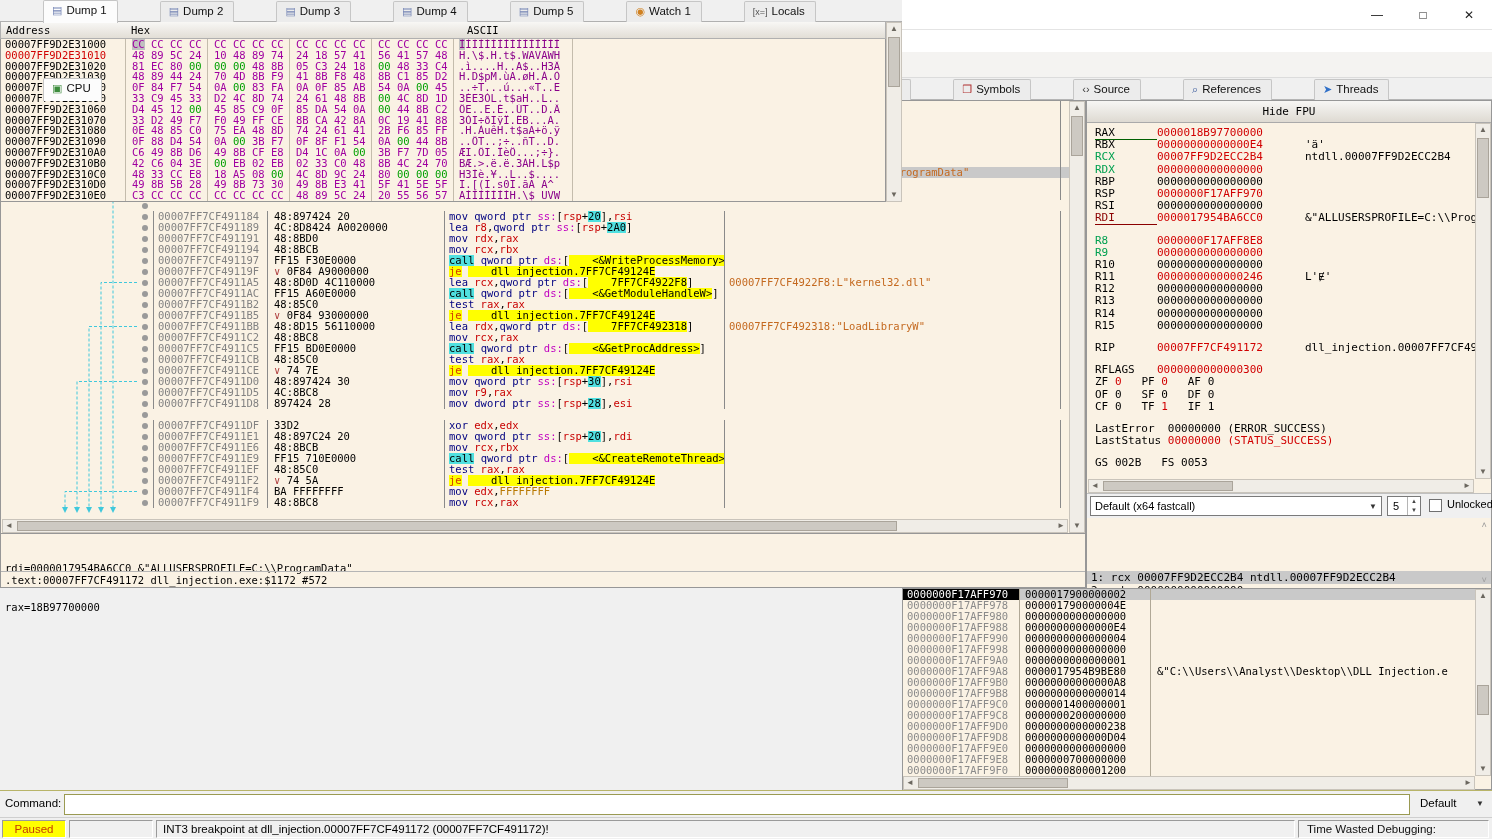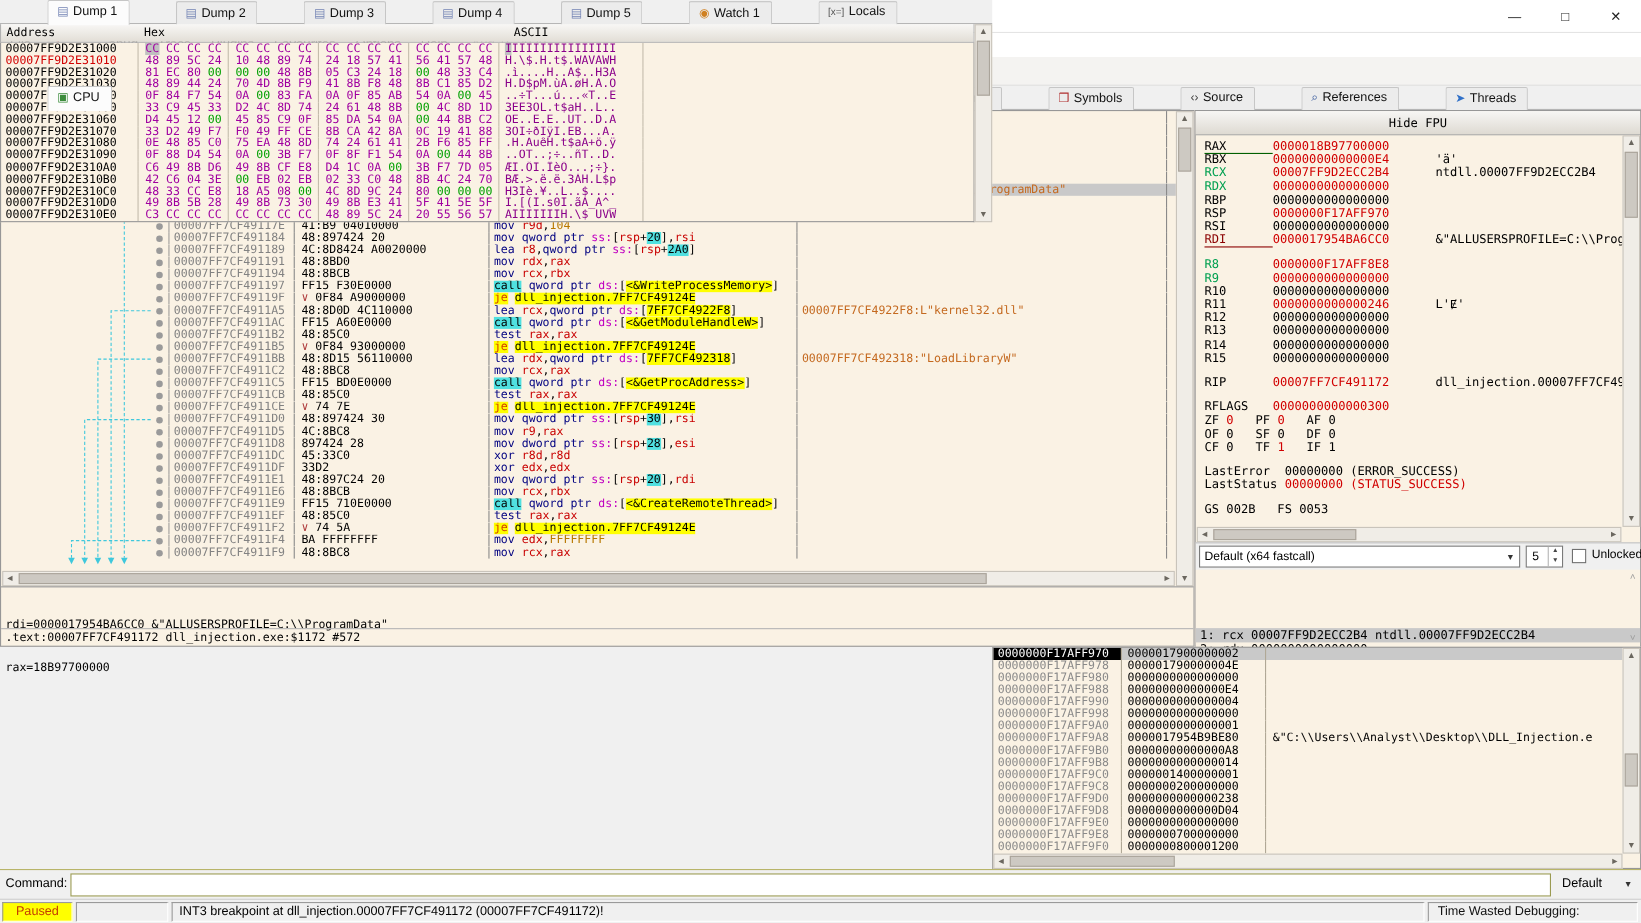--- a/index.html
+++ b/index.html
@@ -50,21 +50,21 @@
   .dcells.riprow { background:#c9c9c9; }
   .da { width:115px; flex:none; border-left:1px solid #8a8a8a; border-right:1px solid #8a8a8a; color:#828282; padding-left:4px; overflow:hidden; }
   .da.ripaddr { background:#000; color:#d10000; }
   .da.bpaddr { background:#ff0000; color:#400000; }
   .dbyt { width:177px; flex:none; border-right:1px solid #8a8a8a; padding-left:6px; color:#000; overflow:hidden; }
   .jmk { color:#b04040; }
   .di { width:280px; flex:none; border-right:1px solid #8a8a8a; padding-left:4px; overflow:hidden; }
   .dc { width:336px; flex:none; border-right:1px solid #8a8a8a; padding-left:4px; color:#c4691f; overflow:hidden; }
   .m { color:#000080; } .r { color:#c80000; } .n { color:#b87800; } .s { color:#c000c0; } .p { color:#000; }
   .C { background:#50e0e0; color:#000; } .D { background:#50e0e0; color:#000; }
-  .J { background:#ffff00; color:#d23c00; } .L { background:#ffff00; color:#000; }
+  .J { background:#ffff00; color:#d23c00; } .L { background:#ffff00; color:#000;padding-left:23px; }
   #jump-svg { position:absolute; left:0; top:0; pointer-events:none; }
   #rip-label { position:absolute; left:2px; top:66px; height:11px; background:#2b2bd5; color:#fff; font-size:10px; line-height:11px; padding:0 3px; }
 
   
   .sb { position:absolute; background:#f0ede7; border:1px solid #c9c4bb; }
   .sb-thumb { position:absolute; background:#cdc9c2; border:1px solid #aaa49a; }
   .sb-arrow { position:absolute; color:#6b675f; font-size:8px; text-align:center; line-height:12px; width:12px; height:12px; }
 
   #disasm-hscroll { left:1px; top:418px; width:1066px; height:14px; }
   #disasm-vscroll { left:1068px; top:0px; width:16px; height:432px; }
@@ -102,21 +102,21 @@
   #dump-tabs { position:absolute; left:0; top:0; width:902px; height:22px; background:#f0f0f0; border-bottom:1px solid #b0b0b0; padding-left:2px; }
   #dump-header { position:absolute; left:0; top:22px; width:886px; height:17px; background:linear-gradient(#f8f7f5,#e2ded6); border:1px solid #b0b0b0; border-top:none; font-size:10.5px; line-height:16px; }
   #dump-header span { position:absolute; top:0; }
   #dh-addr { left:5px; } #dh-hex { left:130px; } #dh-ascii { left:466px; }
   #dump-rows { position:absolute; left:0; top:39px; width:886px; height:163px; background:#faf2e4; border:1px solid #979797; border-top:none; overflow:hidden; font-size:10.5px; line-height:10.8px; }
   .dmr { display:flex; height:10.8px; }
   .dma { width:124px; flex:none; padding-left:4px; }
   .dma.redaddr { color:#d10000; }
   .dmg { width:82px; flex:none; border-left:1px solid #c4bcac; padding-left:6px; overflow:hidden; }
   .hb { color:#a000a0; } .hb.g { color:#00a000; } .selb { background:#c0c0c0; }
-  .dmascii { width:132px; flex:none; border-left:1px solid #c4bcac; border-right:1px solid #c4bcac; padding-left:5px; color:#8a008a; overflow:hidden; }
+  .dmascii { width:120px; flex:none; border-left:1px solid #c4bcac; border-right:1px solid #c4bcac; padding-left:5px; color:#8a008a; overflow:hidden; }
   #dump-vscroll { left:886px; top:22px; width:16px; height:180px; }
 
   
   #stack-rows { position:absolute; left:0; top:0; width:572px; height:187px; overflow:hidden; font-size:10.5px; line-height:11px; }
   .str { display:flex; height:11px; }
   .str.sel { background:#c9c9c9; }
   .sta { width:116px; flex:none; padding-left:4px; color:#8a8a8a; }
   .str.sel .sta { background:#000; color:#fff; }
   .stv { width:132px; flex:none; border-left:1px solid #b0a896; border-right:1px solid #b0a896; padding-left:5px; color:#000; }
   .stn { flex:1; padding-left:6px; overflow:hidden; }
@@ -255,26 +255,20 @@
           <span class="da pre">00007FF7CF491178</span>
           <span class="dbyt pre"><span class="jmk">∨ </span><span>0F84 D0000000</span></span>
           <span class="di pre"><span class="J">je</span><span class="p"> </span><span class="L">dll_injection.7FF7CF49124E</span></span>
           <span class="dc pre"></span>
         </div>
       </div>
       <div class="dr">
         <div class="dg">
           <span class="dot"></span>
         </div>
-        <div class="dcells">
-          <span class="da pre">00007FF7CF49117E</span>
-          <span class="dbyt pre"><span>41:B9 04010000</span></span>
-          <span class="di pre"><span class="m">mov </span><span class="r">r9d</span><span class="p">,</span><span class="n">104</span></span>
-          <span class="dc pre"></span>
-        </div>
       </div>
       <div class="dr">
         <div class="dg">
           <span class="dot"></span>
         </div>
         <div class="dcells">
           <span class="da pre">00007FF7CF491184</span>
           <span class="dbyt pre"><span>48:897424 20</span></span>
           <span class="di pre"><span class="m">mov </span><span class="m">qword ptr </span><span class="s">ss:</span><span class="p">[</span><span class="r">rsp</span><span class="p">+</span><span class="D">20</span><span class="p">]</span><span class="p">,</span><span class="r">rsi</span></span>
           <span class="dc pre"></span>
@@ -463,26 +457,20 @@
         <div class="dcells">
           <span class="da pre">00007FF7CF4911D8</span>
           <span class="dbyt pre"><span>897424 28</span></span>
           <span class="di pre"><span class="m">mov </span><span class="m">dword ptr </span><span class="s">ss:</span><span class="p">[</span><span class="r">rsp</span><span class="p">+</span><span class="D">28</span><span class="p">]</span><span class="p">,</span><span class="r">esi</span></span>
           <span class="dc pre"></span>
         </div>
       </div>
       <div class="dr">
         <div class="dg">
           <span class="dot"></span>
-        </div>
-        <div class="dcells">
-          <span class="da pre">00007FF7CF4911DC</span>
-          <span class="dbyt pre"><span>45:33C0</span></span>
-          <span class="di pre"><span class="m">xor </span><span class="r">r8d</span><span class="p">,</span><span class="r">r8d</span></span>
-          <span class="dc pre"></span>
         </div>
       </div>
       <div class="dr">
         <div class="dg">
           <span class="dot"></span>
         </div>
         <div class="dcells">
           <span class="da pre">00007FF7CF4911DF</span>
           <span class="dbyt pre"><span>33D2</span></span>
           <span class="di pre"><span class="m">xor </span><span class="r">edx</span><span class="p">,</span><span class="r">edx</span></span>

